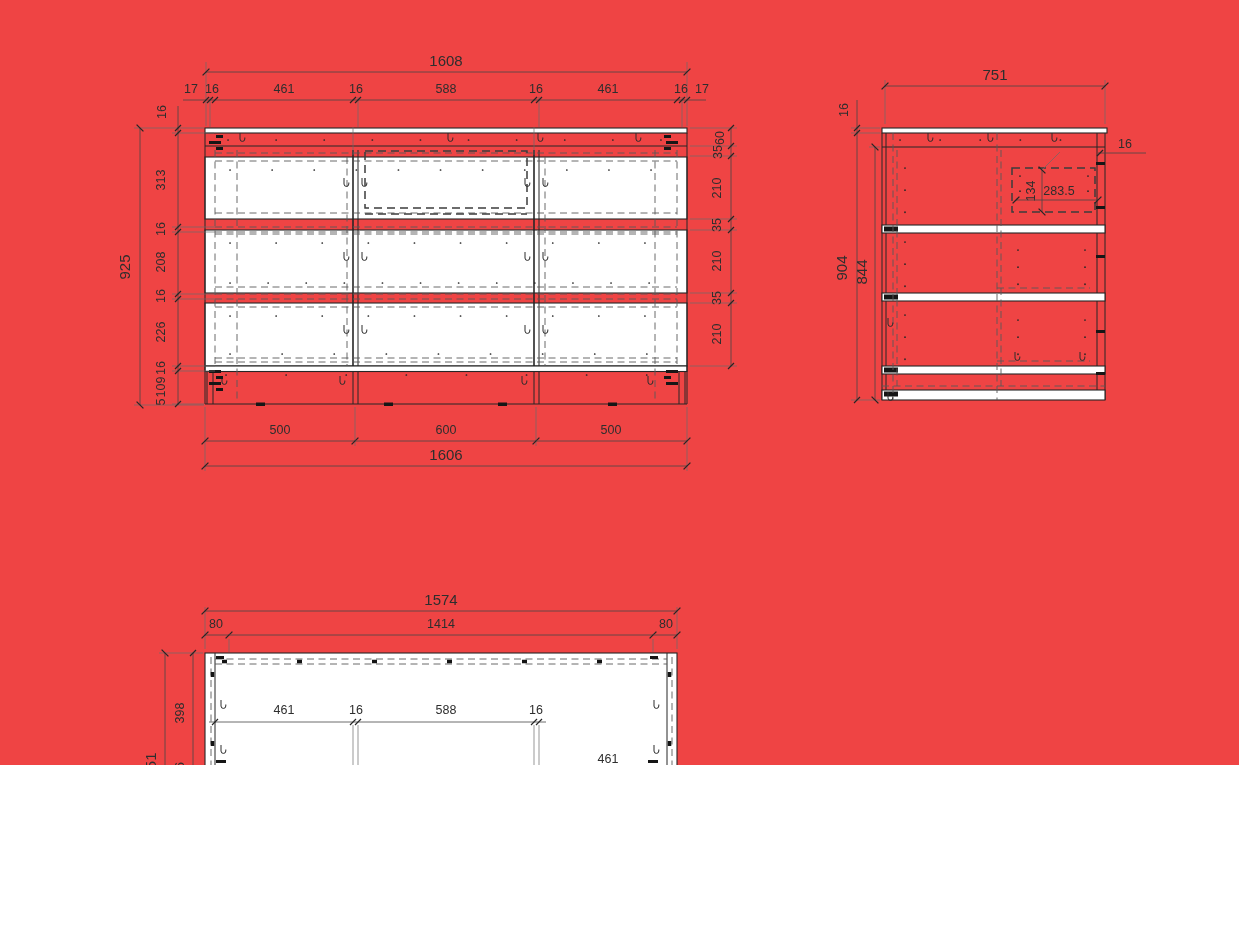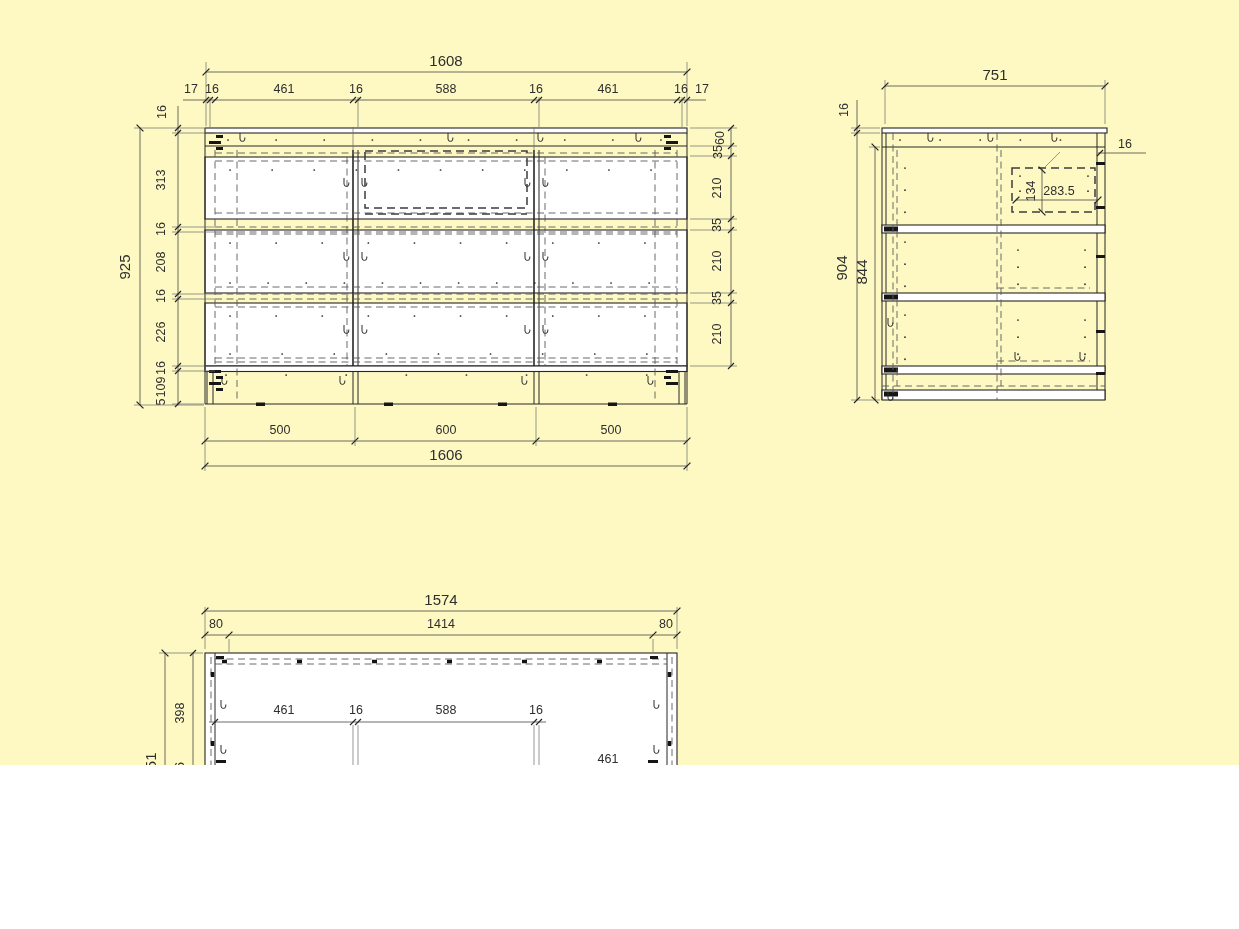--- a/index.html
+++ b/index.html
@@ -1,16 +1,16 @@
 <!DOCTYPE html>
 <html><head>
 <meta charset="utf-8">
 <style>
   html,body{margin:0;padding:0;background:#ffffff;}
-  .page{width:1239px;height:765px;background:#fef9c3;position:relative;overflow:hidden;}
+  .page{width:1239px;height:765px;background:#ef4444;position:relative;overflow:hidden;}
   svg{display:block;}
   
   .s  {stroke:#262626;stroke-width:1;fill:none;}
   .s2 {stroke:#262626;stroke-width:1.6;fill:none;}
   .pnl{fill:#ffffff;stroke:#262626;stroke-width:1.1;}
   .d  {stroke:#5a5a5a;stroke-width:0.9;fill:none;stroke-dasharray:7 4.5;}
   .d2 {stroke:#3d3d3d;stroke-width:1.5;fill:none;stroke-dasharray:8 5;}
   .dim{stroke:#474747;stroke-width:0.8;fill:none;}
   .ext{stroke:#6a6a6a;stroke-width:0.7;fill:none;}
   .tick{stroke:#262626;stroke-width:1.2;fill:none;}

